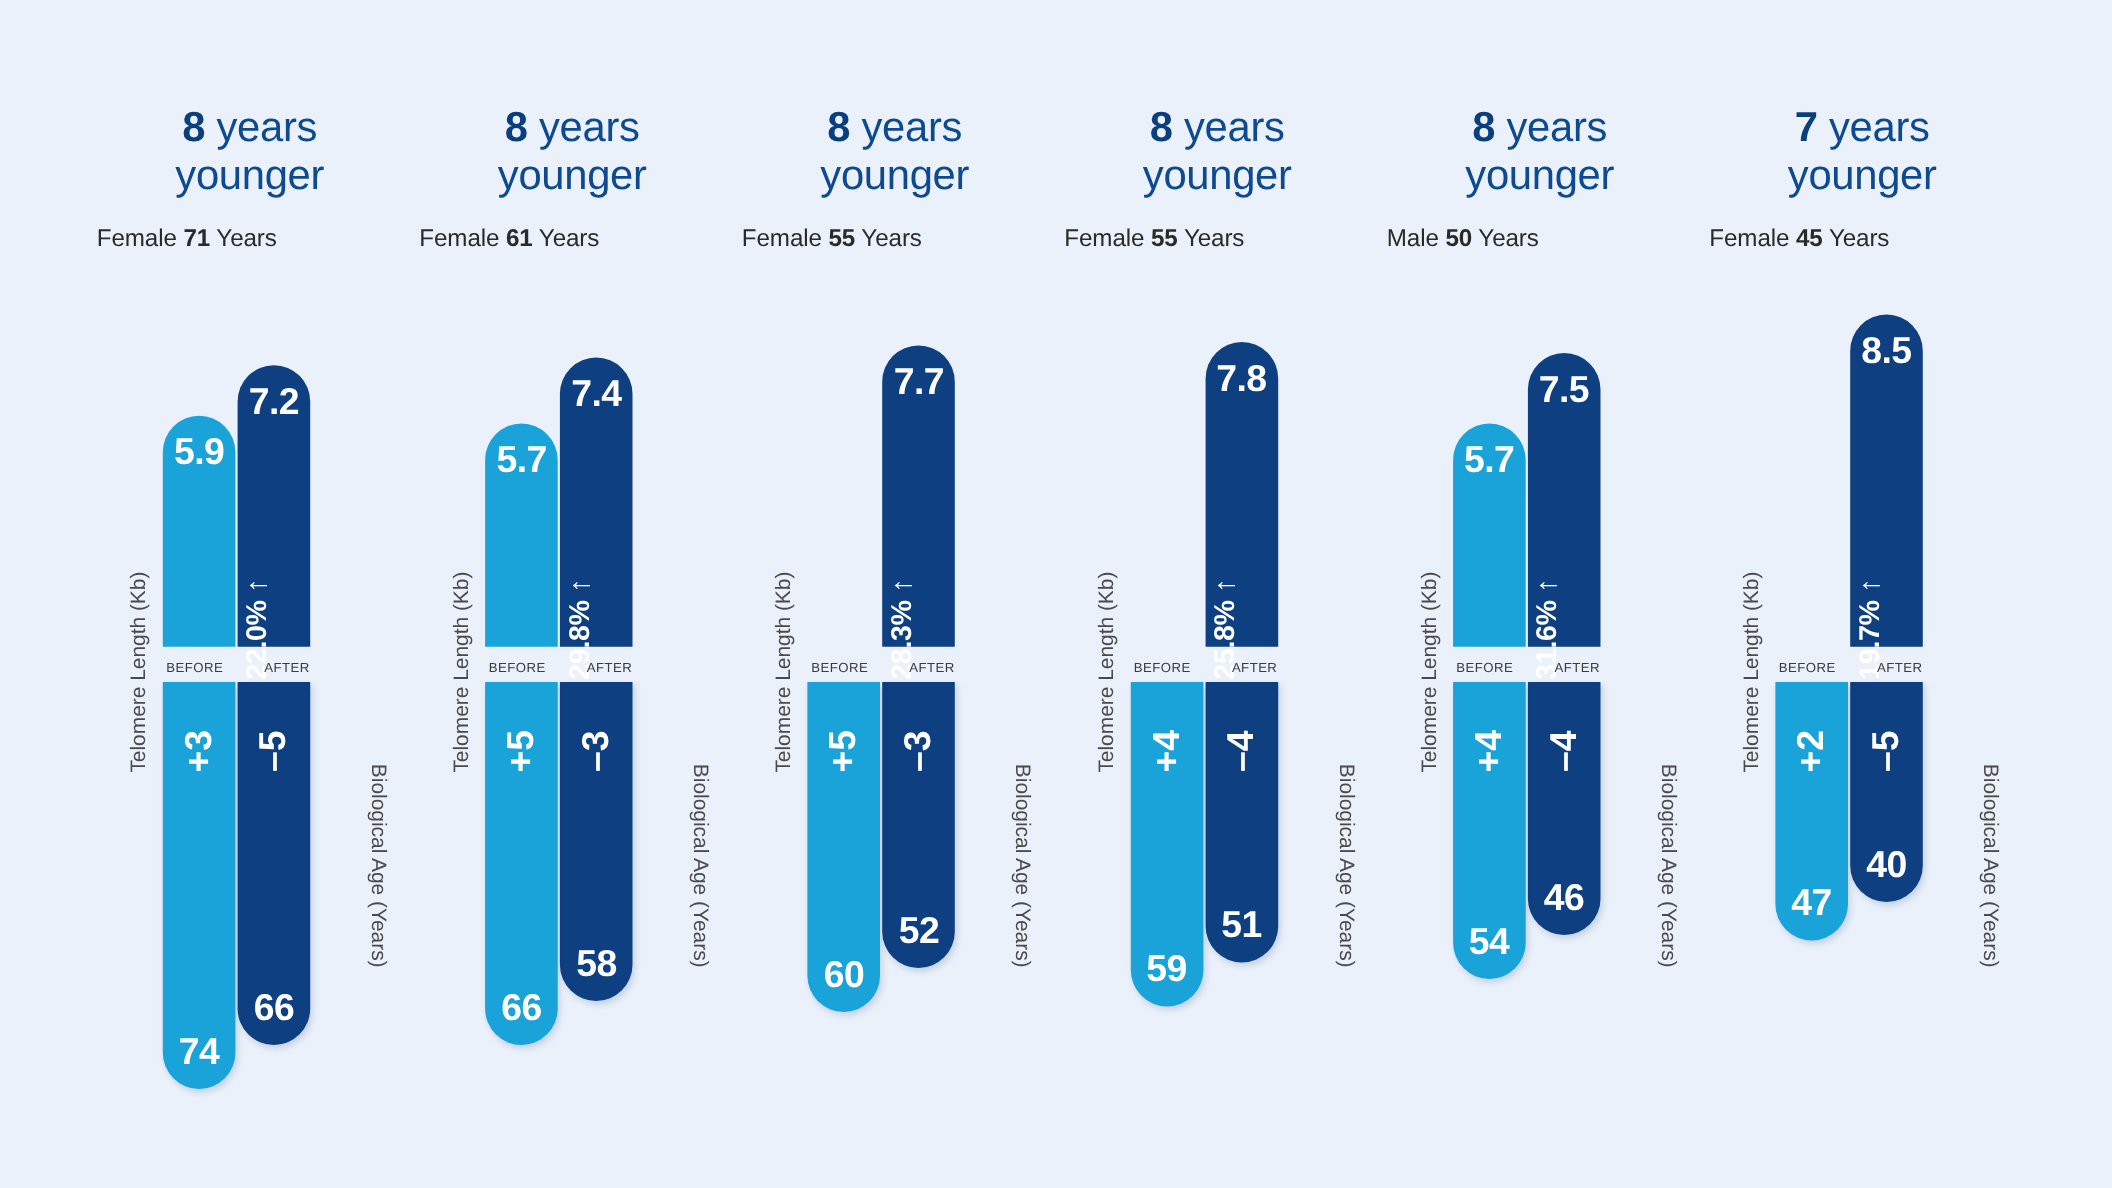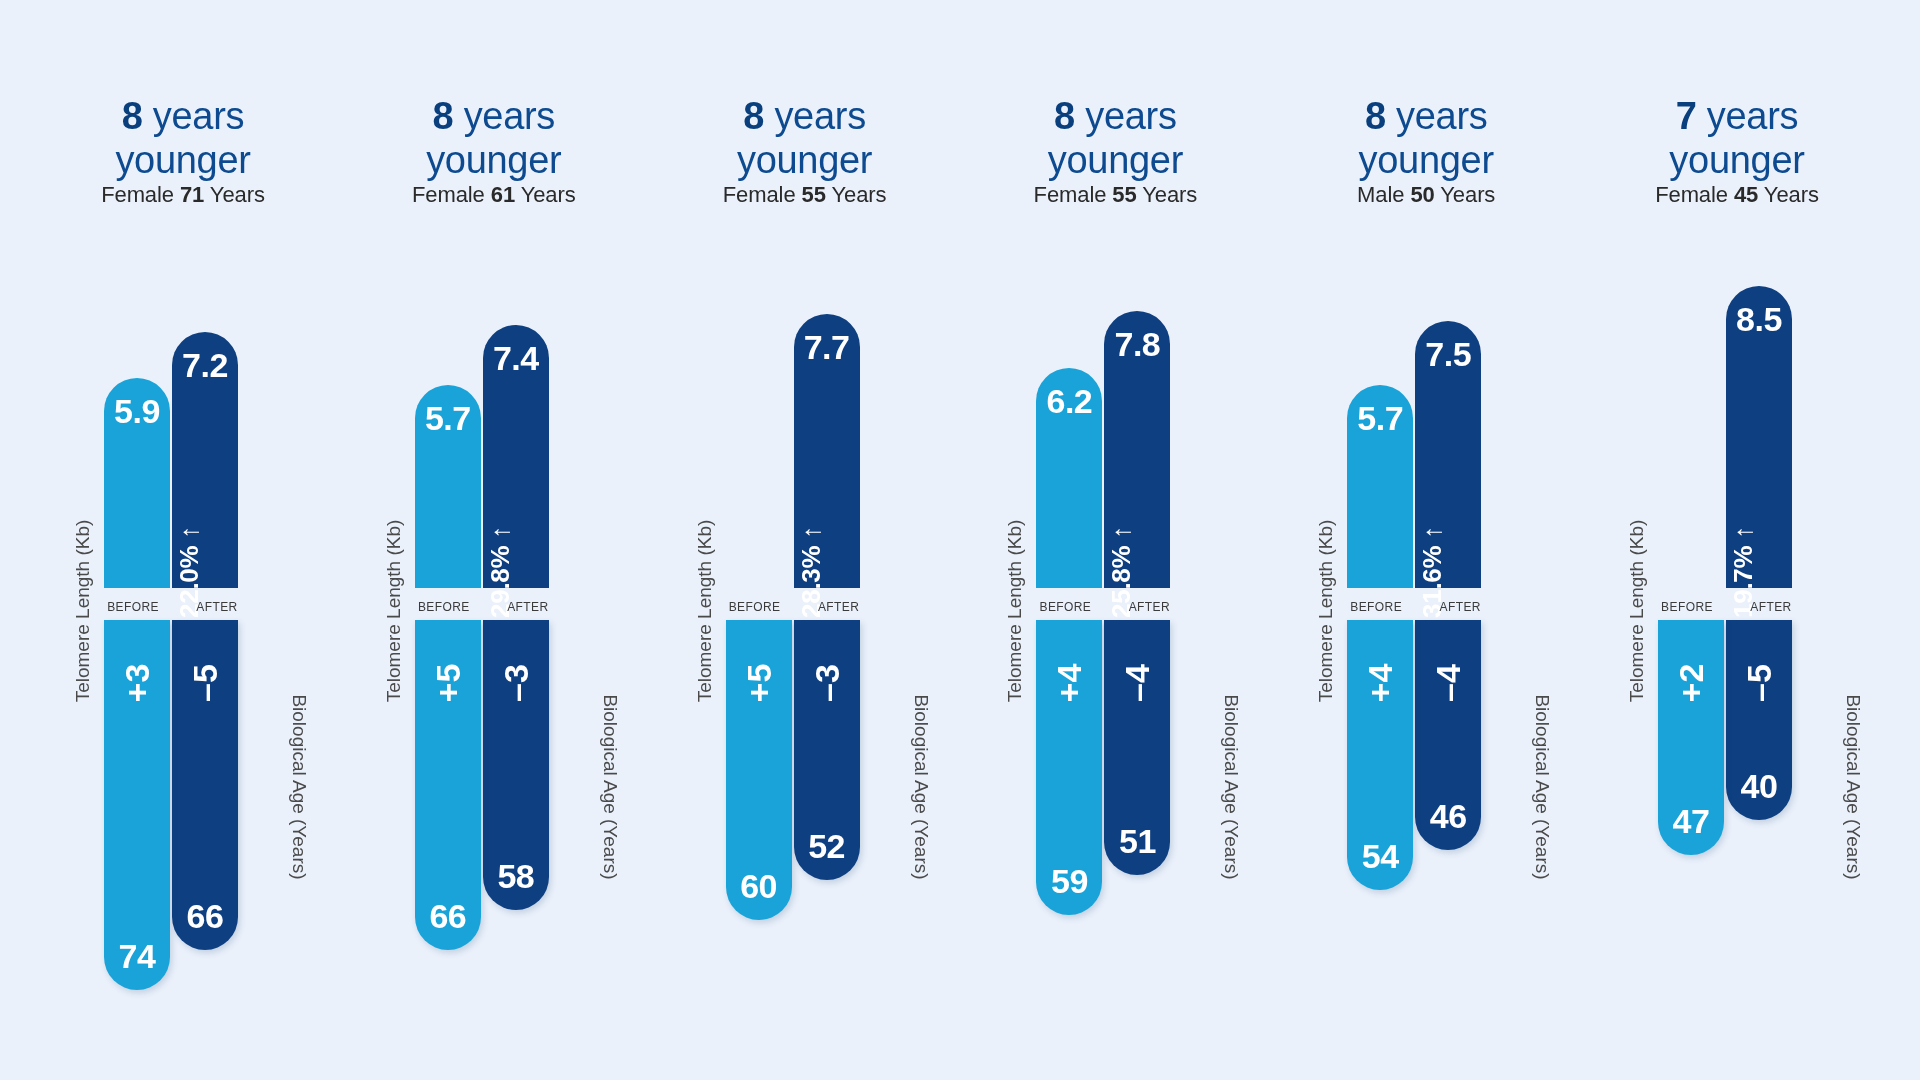--- a/index.html
+++ b/index.html
@@ -7,44 +7,45 @@
     width:1920px;height:1080px;
     background:#eaf1fb;
     font-family:"Liberation Sans", sans-serif;
     overflow:hidden;
     position:relative;
   }
   #board{
     position:absolute;inset:0;
     display:flex;
     justify-content:space-between;
-    padding:0 44px;
+    padding:0 88px;
     box-sizing:border-box;
   }
   .patient{
     width:278px;
     position:relative;
     flex:0 0 278px;
   }
 
   
   .headline{
     text-align:center;
     color:#0d4a8f;
     font-size:38px;
     line-height:44px;
     font-weight:400;
     margin-top:94px;
     letter-spacing:-.3px;
   }
   .headline .num{font-weight:700;color:#0a3f7e;}
   .subline{
-    text-align:center;
+    text-align:left;
     color:#2a2a2a;
     font-size:22px;
+    margin-top:22px;
     font-weight:400;
     letter-spacing:-.1px;
   }
   .subline b{font-weight:700;}
 
   
   .charts{
     position:absolute;
     top:268px;left:0;right:0;height:760px;
   }
@@ -355,23 +356,20 @@
       <span>Years</span>
     </div>
 
     <div class="charts">
 
       <div class="upper">
         <div class="tl-axis-wrap">
           <span>Telomere Length (Kb)</span>
         </div>
         <div class="bars">
-          <div class="bar before" style="height:220.44444444444446px">
-            <div class="topval">6.2</div>
-          </div>
           <div class="bar after" style="height:277.33333333333337px">
             <div class="topval">7.8</div>
             <div class="pct">
               <div class="rot"><span>25.8%</span> <span>↑</span></div>
             </div>
           </div>
         </div>
         <div class="tick-row">
           <div class="tick before">BEFORE</div>
           <div class="tick after">AFTER</div>

